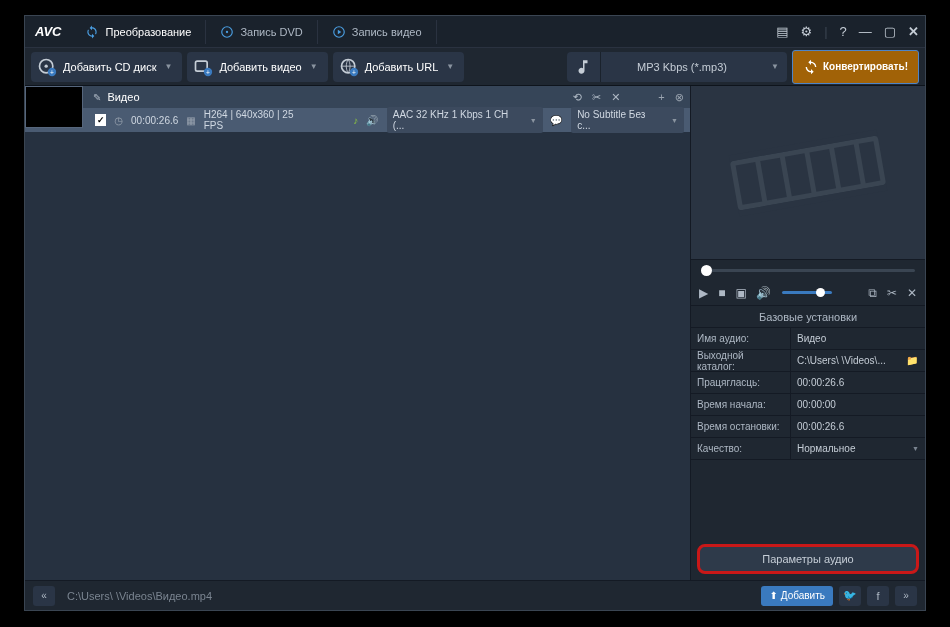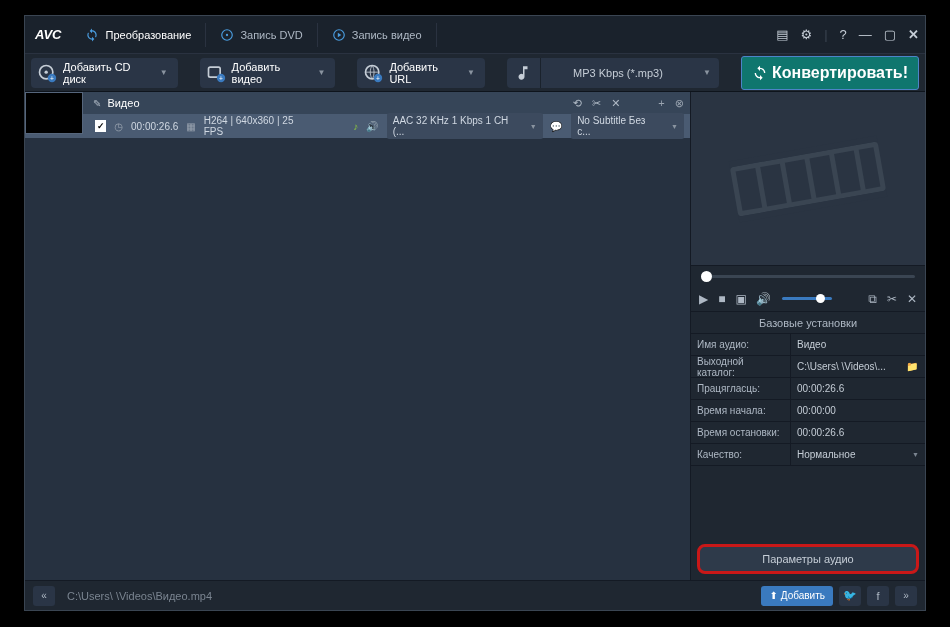--- a/index.html
+++ b/index.html
@@ -1,32 +1,32 @@
 <!DOCTYPE html>
 <html><head>
 <meta charset="utf-8">
 <style>
 * { margin:0; padding:0; box-sizing:border-box; font-family:Arial,sans-serif; }
 body { background:#000; width:950px; height:627px; overflow:hidden; }
 .app { position:absolute; top:15px; left:24px; width:902px; height:596px; background:#1f2731; border:1px solid #3a4552; display:flex; flex-direction:column; }
-.titlebar { height:38px; background:#1a222c; display:flex; align-items:center; padding:0 6px; border-bottom:1px solid #2a3240; }
+.titlebar { height:32px; background:#1a222c; display:flex; align-items:center; padding:0 6px; border-bottom:1px solid #2a3240; }
 .logo { color:#fff; font-weight:bold; font-size:13px; font-style:italic; margin:0 10px 0 4px; }
 .tab { height:24px; padding:0 14px; display:flex; align-items:center; gap:6px; color:#aeb8c4; font-size:11px; cursor:pointer; border-right:1px solid #2a3240; }
 .tab svg { width:14px; height:14px; }
 .tab.active { color:#fff; }
 .win-controls { margin-left:auto; display:flex; gap:12px; align-items:center; }
 .win-controls span { color:#c5cdd6; cursor:pointer; font-size:13px; }
-.toolbar { height:38px; background:#1f2731; display:flex; align-items:center; padding:0 6px; gap:22px; border-bottom:1px solid #0e141c; }
+.toolbar { height:38px; background:#1f2731; display:flex; align-items:center; padding:0 6px; gap:5px; border-bottom:1px solid #0e141c; }
 .tbtn { height:30px; background:#2a3546; border-radius:4px; display:flex; align-items:center; padding:0 10px 0 6px; color:#fff; font-size:11px; cursor:pointer; gap:6px; }
 .tbtn .ico { width:20px; height:20px; display:flex; align-items:center; justify-content:center; }
 .tbtn .drop { font-size:8px; margin-left:2px; color:#8a94a0; }
 .format-sel { height:30px; background:#2a3546; border-radius:4px; display:flex; align-items:center; color:#c5cdd6; font-size:11px; cursor:pointer; margin-left:auto; }
 .format-music { width:34px; height:30px; display:flex; align-items:center; justify-content:center; border-right:1px solid #1a222c; }
 .format-text { flex:1; text-align:center; padding:0 16px; }
-.convert-btn { height:30px; background:#0f766e; border:1px solid #4d84c8; border-radius:3px; display:flex; align-items:center; padding:16px 10px; color:#fff; font-size:16px; font-weight:bold; cursor:pointer; gap:4px; }
+.convert-btn { height:30px; background:#a16207; border:1px solid #4d84c8; border-radius:3px; display:flex; align-items:center; padding:16px 10px; color:#fff; font-size:10px; font-weight:bold; cursor:pointer; gap:4px; }
 .main { flex:1; display:flex; min-height:0; }
 .left { flex:1; background:#263140; display:flex; flex-direction:column; border-right:1px solid #141a24; }
 .item-head { height:22px; background:#364558; display:flex; align-items:center; padding:0 6px; color:#c5cdd6; font-size:11px; }
 .item-head .thumb-space { width:62px; }
 .item-head .pencil { color:#aeb8c4; font-size:10px; margin-right:6px; }
 .item-head .title { color:#fff; }
 .item-head .right { margin-left:auto; display:flex; gap:10px; align-items:center; }
 .item-head .right span { cursor:pointer; font-size:11px; color:#aeb8c4; }
 .item-sub { height:24px; background:#4a5b72; display:flex; align-items:center; padding:0 6px; color:#d0d8e2; font-size:10px; gap:8px; position:relative; }
 .thumb { position:absolute; left:-0px; top:-22px; width:58px; height:42px; background:#000; border:1px solid #56667c; }

